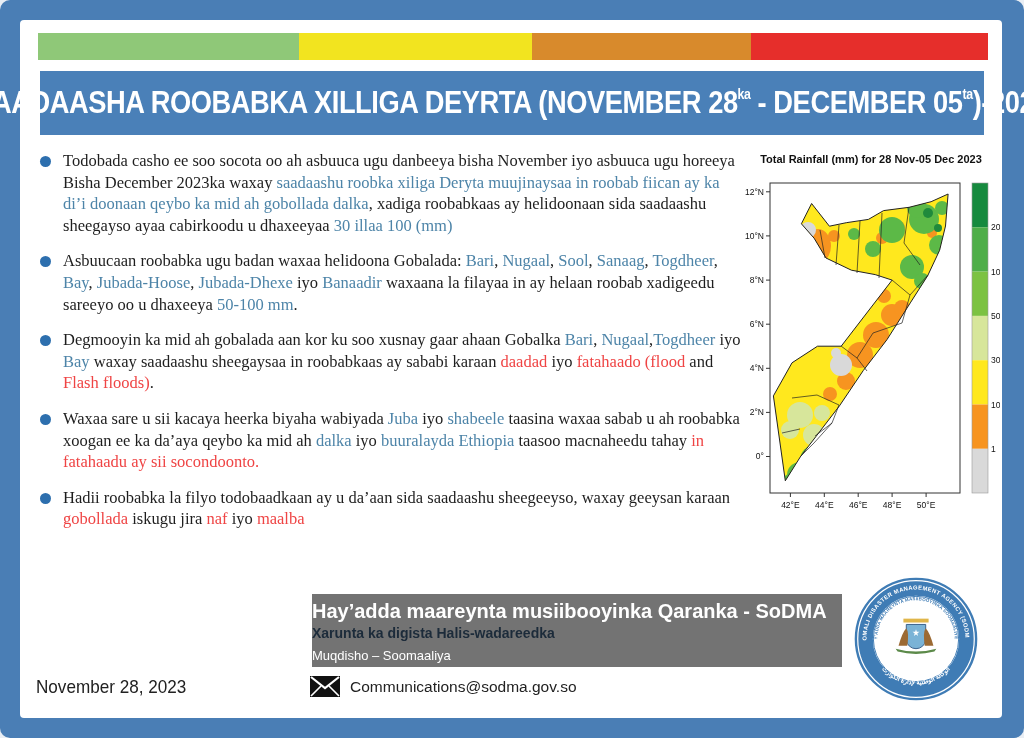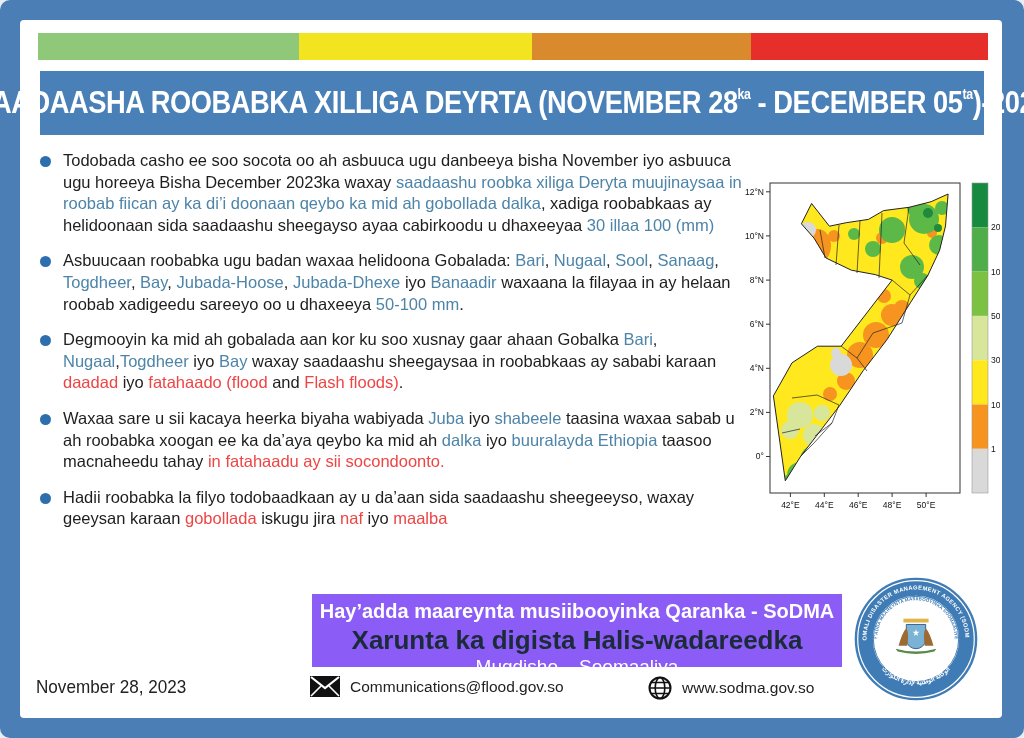--- a/index.html
+++ b/index.html
@@ -10,38 +10,38 @@
   
   .strip{left:18px;top:13px;width:950px;height:27px;display:flex;}
   .strip>div{height:100%;}
 
   
   .banner{left:20px;top:51px;width:944px;height:64px;background:#4a80b8;display:flex;align-items:center;justify-content:center;}
   .banner-title{color:#ffffff;font-weight:bold;font-size:31px;white-space:nowrap;transform:scaleX(.88);letter-spacing:-.5px;}
   .banner-title .sup{font-size:14px;vertical-align:top;position:relative;top:1px;}
 
   
-  .bullets{left:18px;top:130px;width:704px;margin:0;padding:0;list-style:none;}
+  .bullets{left:18px;top:130px;width:704px;margin:0;padding:0;list-style:none;font-family:Liberation Serif, serif;}
   .bullet{display:flex;margin-bottom:14px;}
   .dot{flex:0 0 11px;width:11px;height:11px;border-radius:50%;background:#2d6fae;margin:6px 12px 0 2px;}
   .bullet-text{font-size:16.5px;line-height:21.6px;color:#1e1e1e;}
   .seg-k{color:#1e1e1e;}
   .seg-b{color:#4d84a8;}
   .seg-r{color:#ef4444;}
 
   
   .map-panel{left:722px;top:133px;width:258px;height:430px;}
   .map-title{position:absolute;left:0;top:0;width:258px;text-align:center;font-size:11px;font-weight:bold;color:#111;}
   .map-svg{position:absolute;left:0;top:16px;}
 
   
-  .footer-box{left:292px;top:574px;width:530px;height:73px;background:#8b5cf6;text-align:center;color:#fff;padding-top:6px;box-sizing:border-box;}
+  .footer-box{left:292px;top:574px;width:530px;height:73px;background:#737373;text-align:left;color:#fff;padding-top:6px;box-sizing:border-box;}
   .footer-l1{font-size:20px;font-weight:600;color:#ffffff;}
-  .footer-l2{font-size:26px;font-weight:600;color:#1c2b3a;margin-top:2px;}
-  .footer-l3{font-size:19px;color:#ffffff;margin-top:0;}
+  .footer-l2{font-size:14px;font-weight:600;color:#1c2b3a;margin-top:2px;}
+  .footer-l3{font-size:13px;color:#ffffff;margin-top:7px;}
 
   .date-text{left:16px;top:656px;font-size:19px;color:#222;transform:scaleX(.9);transform-origin:left;white-space:nowrap;}
   .contact{display:flex;align-items:center;gap:10px;}
   .contact-email{left:290px;top:656px;}
   .contact-web{left:628px;top:656px;}
   .contact-text{font-size:15.5px;color:#222;}
   .logo-wrap{left:833px;top:556px;width:126px;height:126px;}
 </style>
 </head>
 <body>
@@ -77,20 +77,21 @@
           <span class="dot"></span>
           <span class="bullet-text"><span class="seg-k">Waxaa sare u sii kacaya heerka biyaha wabiyada </span><span class="seg-b">Juba</span><span class="seg-k"> iyo </span><span class="seg-b">shabeele</span><span class="seg-k"> taasina waxaa sabab u ah roobabka xoogan ee ka da’aya qeybo ka mid ah </span><span class="seg-b">dalka</span><span class="seg-k"> iyo </span><span class="seg-b">buuralayda Ethiopia</span><span class="seg-k"> taasoo macnaheedu tahay </span><span class="seg-r">in fatahaadu ay sii socondoonto.</span></span>
         </li>
         <li class="bullet">
           <span class="dot"></span>
           <span class="bullet-text"><span class="seg-k">Hadii roobabka la filyo todobaadkaan ay u da’aan sida saadaashu sheegeeyso, waxay geeysan karaan </span><span class="seg-r">gobollada</span><span class="seg-k"> iskugu jira </span><span class="seg-r">naf</span><span class="seg-k"> iyo </span><span class="seg-r">maalba</span></span>
         </li>
       </ul>
 
     <div class="abs map-panel">
+      <div class="map-title">Total Rainfall (mm) for 28 Nov-05 Dec 2023</div>
       <svg class="map-svg" width="258" height="410" viewBox="0 0 258 410">
         <defs>
           <clipPath id="somClip">
             <path d="M69.6,20.5 L87.4,43.2 L104.3,39.7 L126.4,36.4 L141.6,27.6 L167.1,24.3 L189.1,18.7 L206.1,11.0 L203.5,43.0 L197.6,67.3 L185.7,92.7 L168.8,119.1 L145.0,156.6 L121.3,187.5 L97.5,222.8 L73.8,253.7 L58.5,273.6 L43.3,297.8 L31.4,212.9 L50.0,179.8 L75.5,163.2 L99.2,163.2 L150.1,97.1 L133.2,91.6 L109.4,87.2 L84.0,75.0 L72.1,55.2 L59.4,40.8 Z"></path>
           </clipPath>
         </defs>
         <g transform="translate(0,14)">
 
           <rect x="28" y="0" width="190" height="310" fill="#ffffff" stroke="#333" stroke-width="1"></rect>
 
@@ -256,26 +257,18 @@
     </div>
 
     <div class="abs date-text">November 28, 2023</div>
 
     <div class="abs contact contact-email">
       <svg width="30" height="21" viewBox="0 0 30 21">
         <rect x="0" y="0" width="30" height="21" fill="#111"></rect>
         <path d="M1,1 L15,12 L29,1" fill="none" stroke="#fff" stroke-width="2.2"></path>
         <path d="M1,20 L11,10 M29,20 L19,10" stroke="#fff" stroke-width="1.6"></path>
       </svg>
-      <span class="contact-text">Communications@flood.gov.so</span>
-    </div>
-
-    <div class="abs contact contact-web">
-      <svg width="24" height="24" viewBox="0 0 24 24">
-        <circle cx="12" cy="12" r="10.5" fill="none" stroke="#111" stroke-width="2"></circle>
-        <ellipse cx="12" cy="12" rx="4.8" ry="10.5" fill="none" stroke="#111" stroke-width="1.6"></ellipse>
-        <path d="M1.5,12 h21 M3,6.5 h18 M3,17.5 h18" stroke="#111" stroke-width="1.6" fill="none"></path>
-      </svg>
-      <span class="contact-text">www.sodma.gov.so</span>
-    </div>
+      <span class="contact-text">Communications@sodma.gov.so</span>
+    </div>
+
 
   </div>
 </div>
 
 </body></html>

